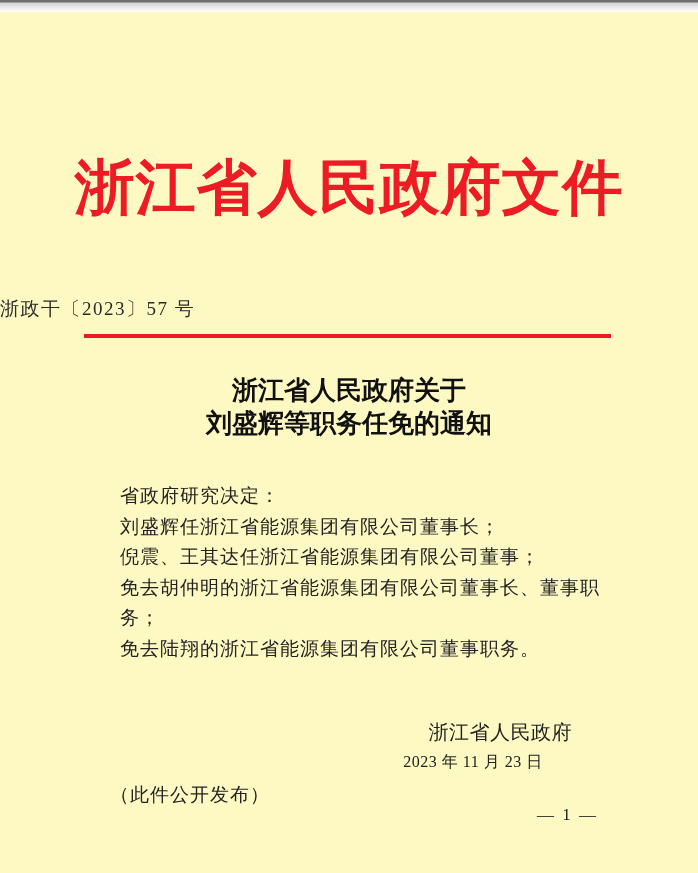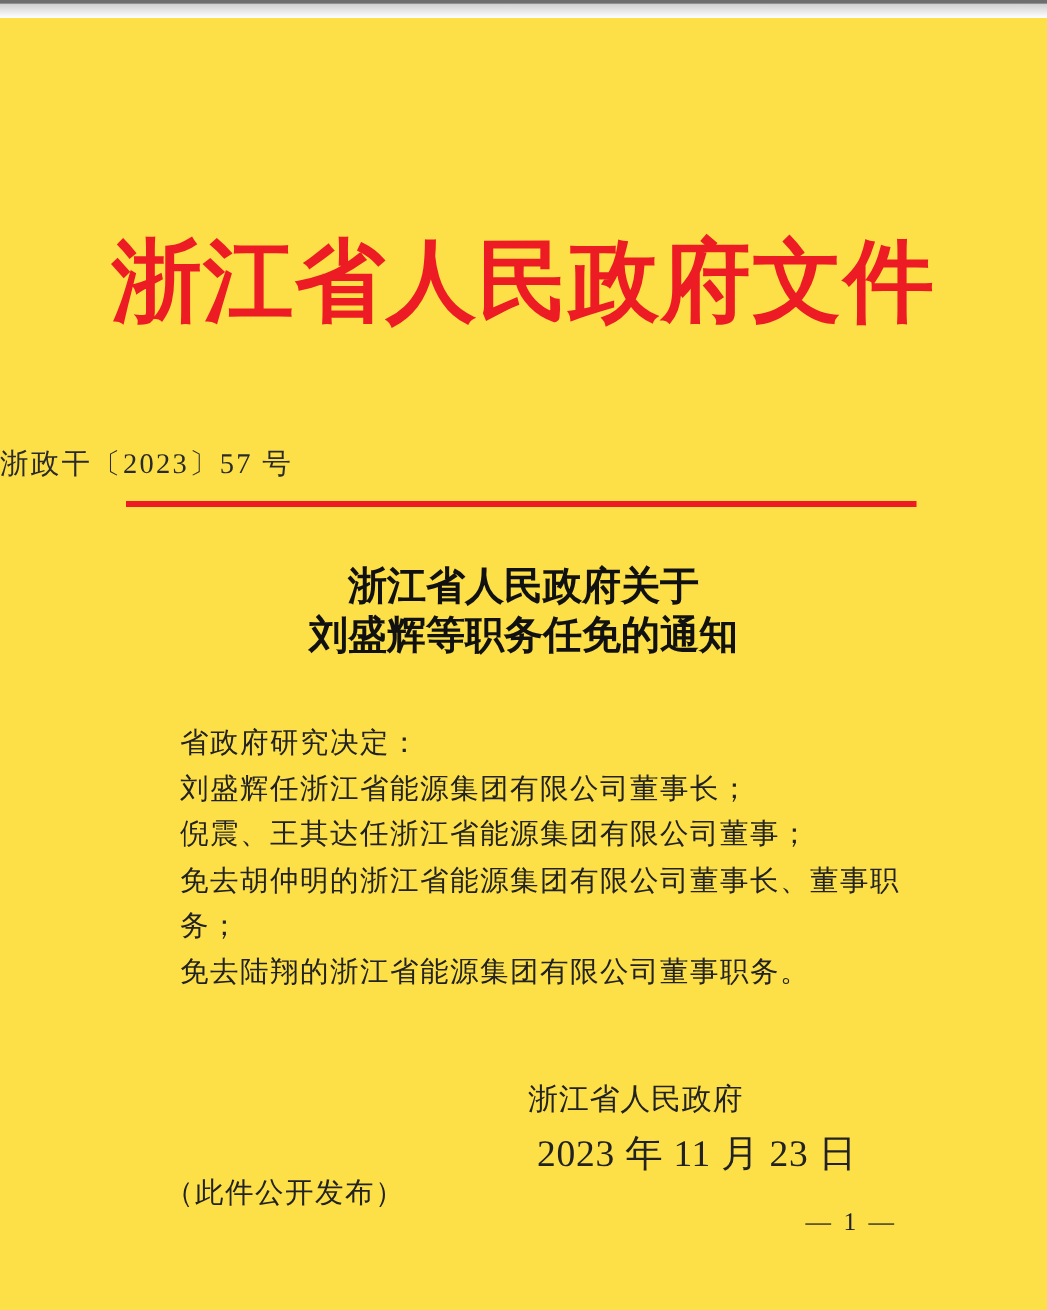--- a/index.html
+++ b/index.html
@@ -4,21 +4,21 @@
 <style>
   html, body {
     margin: 0;
     padding: 0;
     background: #ffffff;
   }
   .page {
     position: relative;
     width: 698px;
     height: 873px;
-    background: #fde047;
+    background: #fef9c3;
     overflow: hidden;
     font-family: "Liberation Serif", "DejaVu Serif", serif;
     color: #1f1f1f;
   }
   .top-edge {
     position: absolute;
     top: 0; left: 0; right: 0;
     height: 12px;
     background: linear-gradient(to bottom,
       #6e6e6e 0px, #6e6e6e 2px,
@@ -73,31 +73,32 @@
     font-size: 19px;
     line-height: 30.5px;
     letter-spacing: 1px;
     color: #222222;
   }
   .signature {
     position: absolute;
     top: 719px;
     left: 352px;
     width: 220px;
-    text-align: left;
+    text-align: right;
     font-size: 20px;
     letter-spacing: 0.5px;
     color: #222222;
   }
   .sign-date {
     position: absolute;
     top: 752px;
     left: 358px;
     width: 230px;
-    font-size: 25px;
+    text-align: center;
+    font-size: 16px;
     letter-spacing: 0.5px;
     color: #222222;
   }
   .publish-note {
     position: absolute;
     top: 782px;
     left: 98px;
     font-size: 19px;
     letter-spacing: 1px;
     color: #222222;

